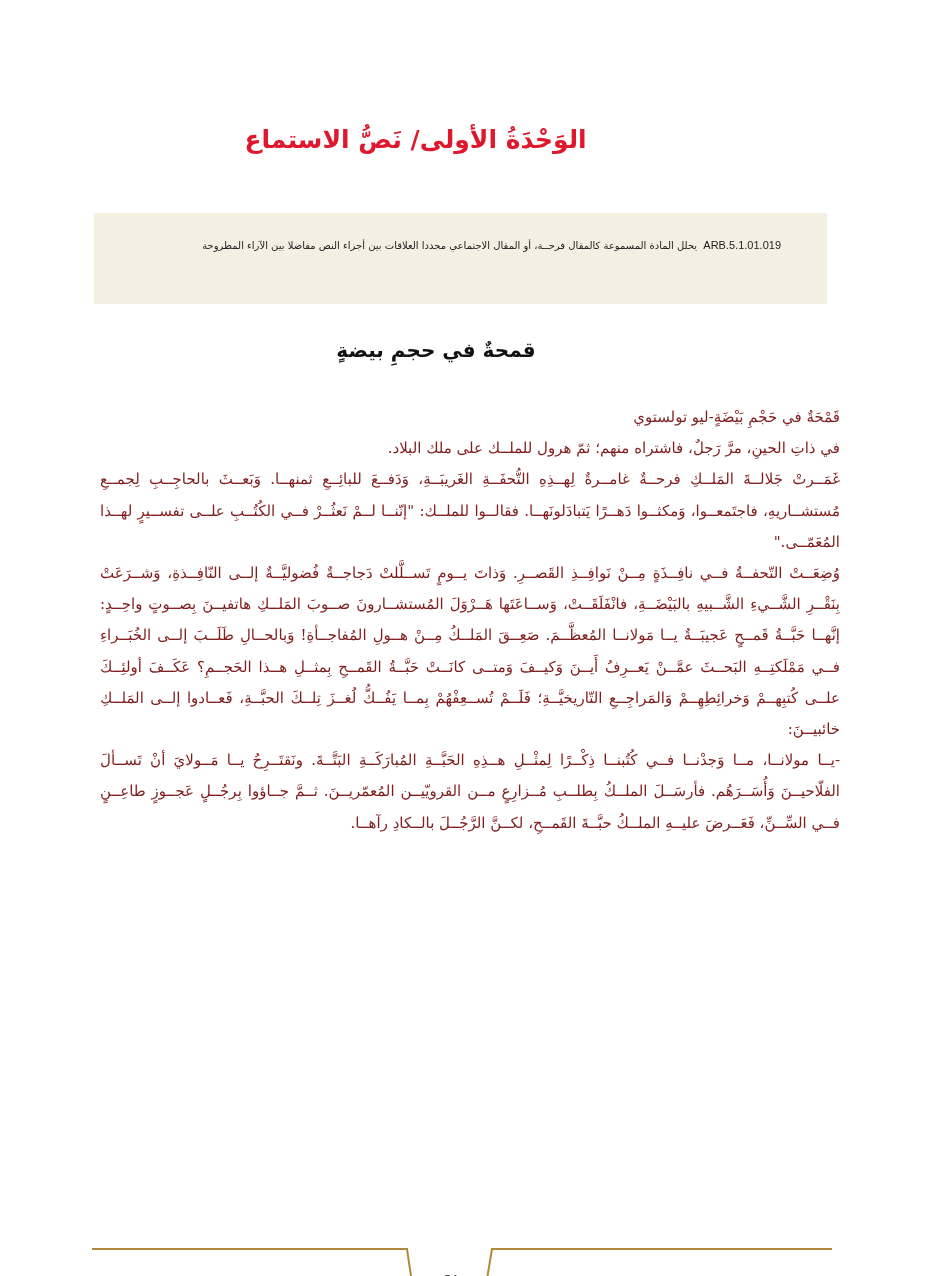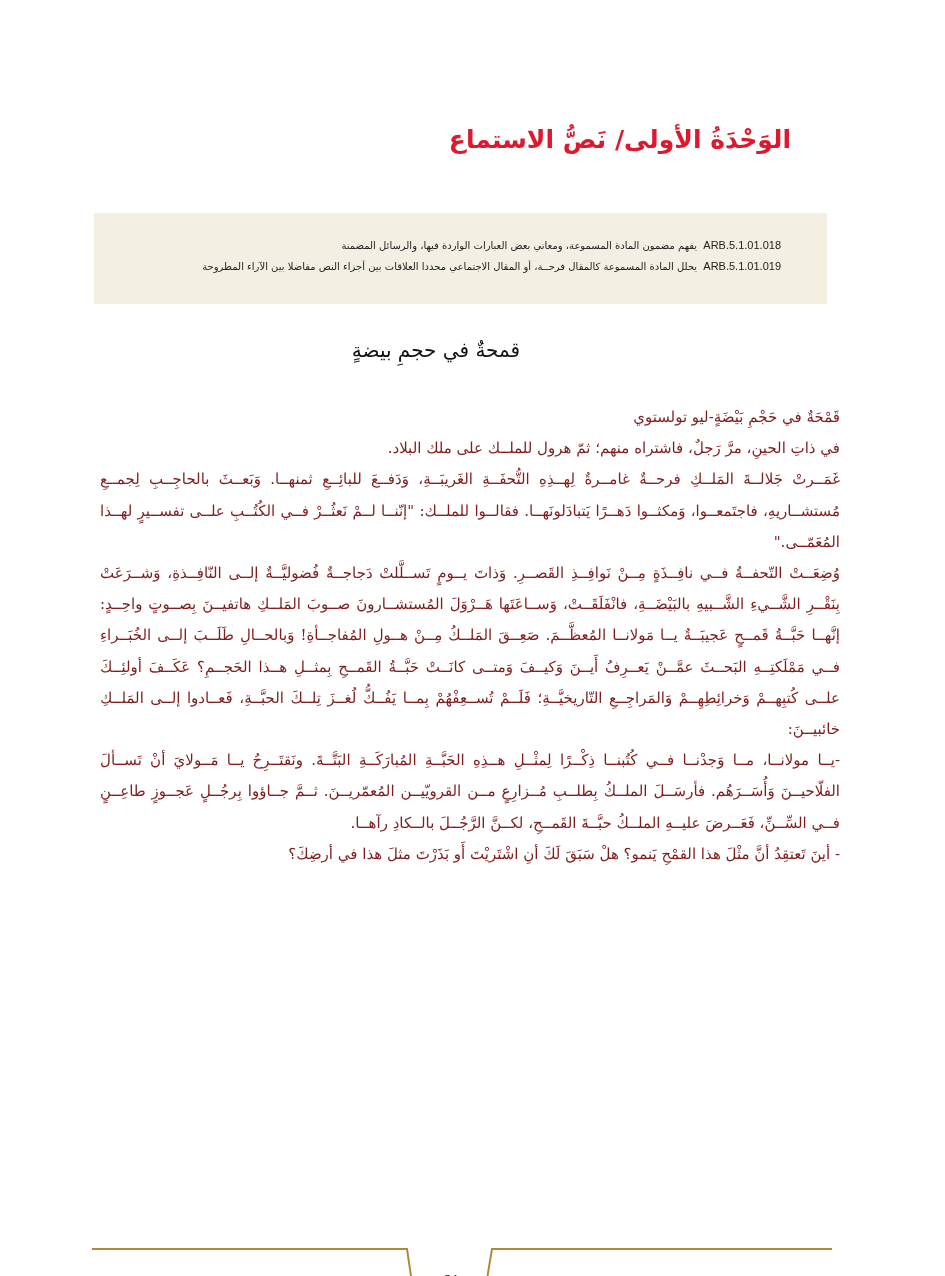--- a/index.html
+++ b/index.html
@@ -13,27 +13,28 @@
       position: relative;
       overflow: hidden;
       font-family: "DejaVu Sans", sans-serif;
       color: #1a1a1a;
     }
     .unit-title {
       position: absolute;
       top: 118px;
       left: 0;
       width: 791px;
-      text-align: right;
+      text-align: center;
       direction: rtl;
       font-family: "DejaVu Sans", sans-serif;
       font-weight: bold;
       font-size: 25px;
       color: #e0182d;
       line-height: 44px;
+      padding-left: 20px;
     }
     .outcomes-box {
       position: absolute;
       top: 213px;
       left: 94px;
       width: 733px;
       height: 91px;
       background: #f3efe3;
       box-sizing: border-box;
       padding: 22px 46px 0 20px;
@@ -55,21 +56,21 @@
       margin-left: 3px;
     }
     .story-title {
       position: absolute;
       top: 330px;
       left: 0;
       width: 872px;
       text-align: center;
       direction: rtl;
       font-family: "DejaVu Sans", sans-serif;
-      font-weight: normal;
+      font-weight: bold;
       font-size: 20px;
       line-height: 40px;
       color: #111;
     }
     .story {
       position: absolute;
       top: 402px;
       left: 100px;
       width: 740px;
       direction: rtl;
@@ -107,38 +108,33 @@
       color: #111;
     }
   </style>
 </head>
 <body>
 
 <h1 class="unit-title" style="margin:0;">الوَحْدَةُ الأولى/ نَصُّ الاستماع</h1>
 
 <section class="outcomes-box">
   <div class="outcome-line">
-    <span class="outcome-code">ARB.5.1.01.018</span>
-    <span>يفهم مضمون المادة المسموعة، ومعاني بعض العبارات الواردة فيها، والرسائل المضمنة</span>
-  </div>
-  <div class="outcome-line">
     <span class="outcome-code">ARB.5.1.01.019</span>
     <span>يحلل المادة المسموعة كالمقال فرحــة، أو المقال الاجتماعي محددا العلاقات بين أجزاء النص مفاضلا بين الآراء المطروحة</span>
   </div>
 </section>
 
 <h2 class="story-title" style="margin:0;">قمحةٌ في حجمِ بيضةٍ</h2>
 
 <article class="story">
   <p>قَمْحَةٌ في حَجْمِ بَيْضَةٍ-ليو تولستوي</p>
   <p>في ذاتِ الحينِ، مرَّ رَجلٌ، فاشتراه منهم؛ ثمّ هرول للملــك على ملك البلاد.</p>
   <p>غَمَــرتْ جَلالــةَ المَلــكِ فرحــةٌ غامــرةٌ لِهــذِهِ التُّحفَــةِ الغَريبَــةِ، وَدَفــعَ للبائِــعِ ثمنهــا. وَبَعــثَ بالحاجِــبِ لِجمــعِ مُستشــاريهِ، فاجتَمعــوا، وَمكثــوا دَهــرًا يَتبادَلونَهــا. فقالــوا للملــك: "إنّنــا لــمْ نَعثُــرْ فــي الكُتُــبِ علــى تفســيرٍ لهــذا المُعَمّــى."</p>
   <p>وُضِعَــتْ التّحفــةُ فــي نافِــذَةٍ مِــنْ نَوافِــذِ القَصــرِ. وَذاتَ يــومٍ تَســلَّلتْ دَجاجــةٌ فُضوليَّــةٌ إلــى النّافِــذةِ، وَشــرَعَتْ بِنَقْــرِ الشَّــيءِ الشَّــبيهِ بالبَيْضَــةِ، فانْفَلَقَــتْ، وَســاعَتَها هَــرْوَلَ المُستشــارونَ صــوبَ المَلــكِ هاتفيــنَ بِصــوتٍ واحِــدٍ: إنَّهــا حَبَّــةُ قَمــحٍ عَجيبَــةٌ يــا مَولانــا المُعظَّــمَ. صَعِــقَ المَلــكُ مِــنْ هــولِ المُفاجــأةِ! وَبالحــالِ طَلَــبَ إلــى الخُبَــراءِ فــي مَمْلَكتِــهِ البَحــثَ عمَّــنْ يَعــرِفُ أَيــنَ وَكيــفَ وَمتــى كانَــتْ حَبَّــةُ القَمــحِ بِمثــلِ هــذا الحَجــمِ؟ عَكَــفَ أولئِــكَ علــى كُتبِهــمْ وَخرائِطِهِــمْ وَالمَراجِــعِ التّاريخيَّــةِ؛ فَلَــمْ تُســعِفْهُمْ بِمــا يَفُــكُّ لُغــزَ تِلــكَ الحبَّــةِ، فَعــادوا إلــى المَلــكِ خائبيــنَ:</p>
   <p>-يــا مولانــا، مــا وَجدْنــا فــي كُتُبنــا ذِكْــرًا لِمثْــلِ هــذِهِ الحَبَّــةِ المُبارَكَــةِ البَتَّــةَ. ونَقتَــرِحُ يــا مَــولايَ أنْ تَســألَ الفلّاحيــنَ وَأُسَــرَهُم. فأرسَــلَ الملــكُ بِطلــبِ مُــزارِعٍ مــن القرويّيــن المُعمّريــنَ. ثــمَّ جــاؤوا بِرجُــلٍ عَجــوزٍ طاعِــنٍ فــي السِّــنِّ، فَعَــرضَ عليــهِ الملــكُ حبَّــةَ القَمــحِ، لكــنَّ الرَّجُــلَ بالــكادِ رآهــا.</p>
-  <p>- أينَ تَعتقِدُ أنَّ مثْلَ هذا القمْحِ يَنمو؟ هلْ سَبَقَ لَكَ أنِ اشْتَريْتَ أَو بَذَرْتَ مثلَ هذا في أرضِكَ؟</p>
 </article>
 
 <footer class="footer">
   <svg width="780" height="100" viewBox="0 0 780 100">
     <polyline points="12,18 327,18 335,72 403,72 412,18 752,18" fill="none" stroke="#b08a3a" stroke-width="2"></polyline>
   </svg>
   <div class="page-number">61</div>
 </footer>
 
 </body></html>

